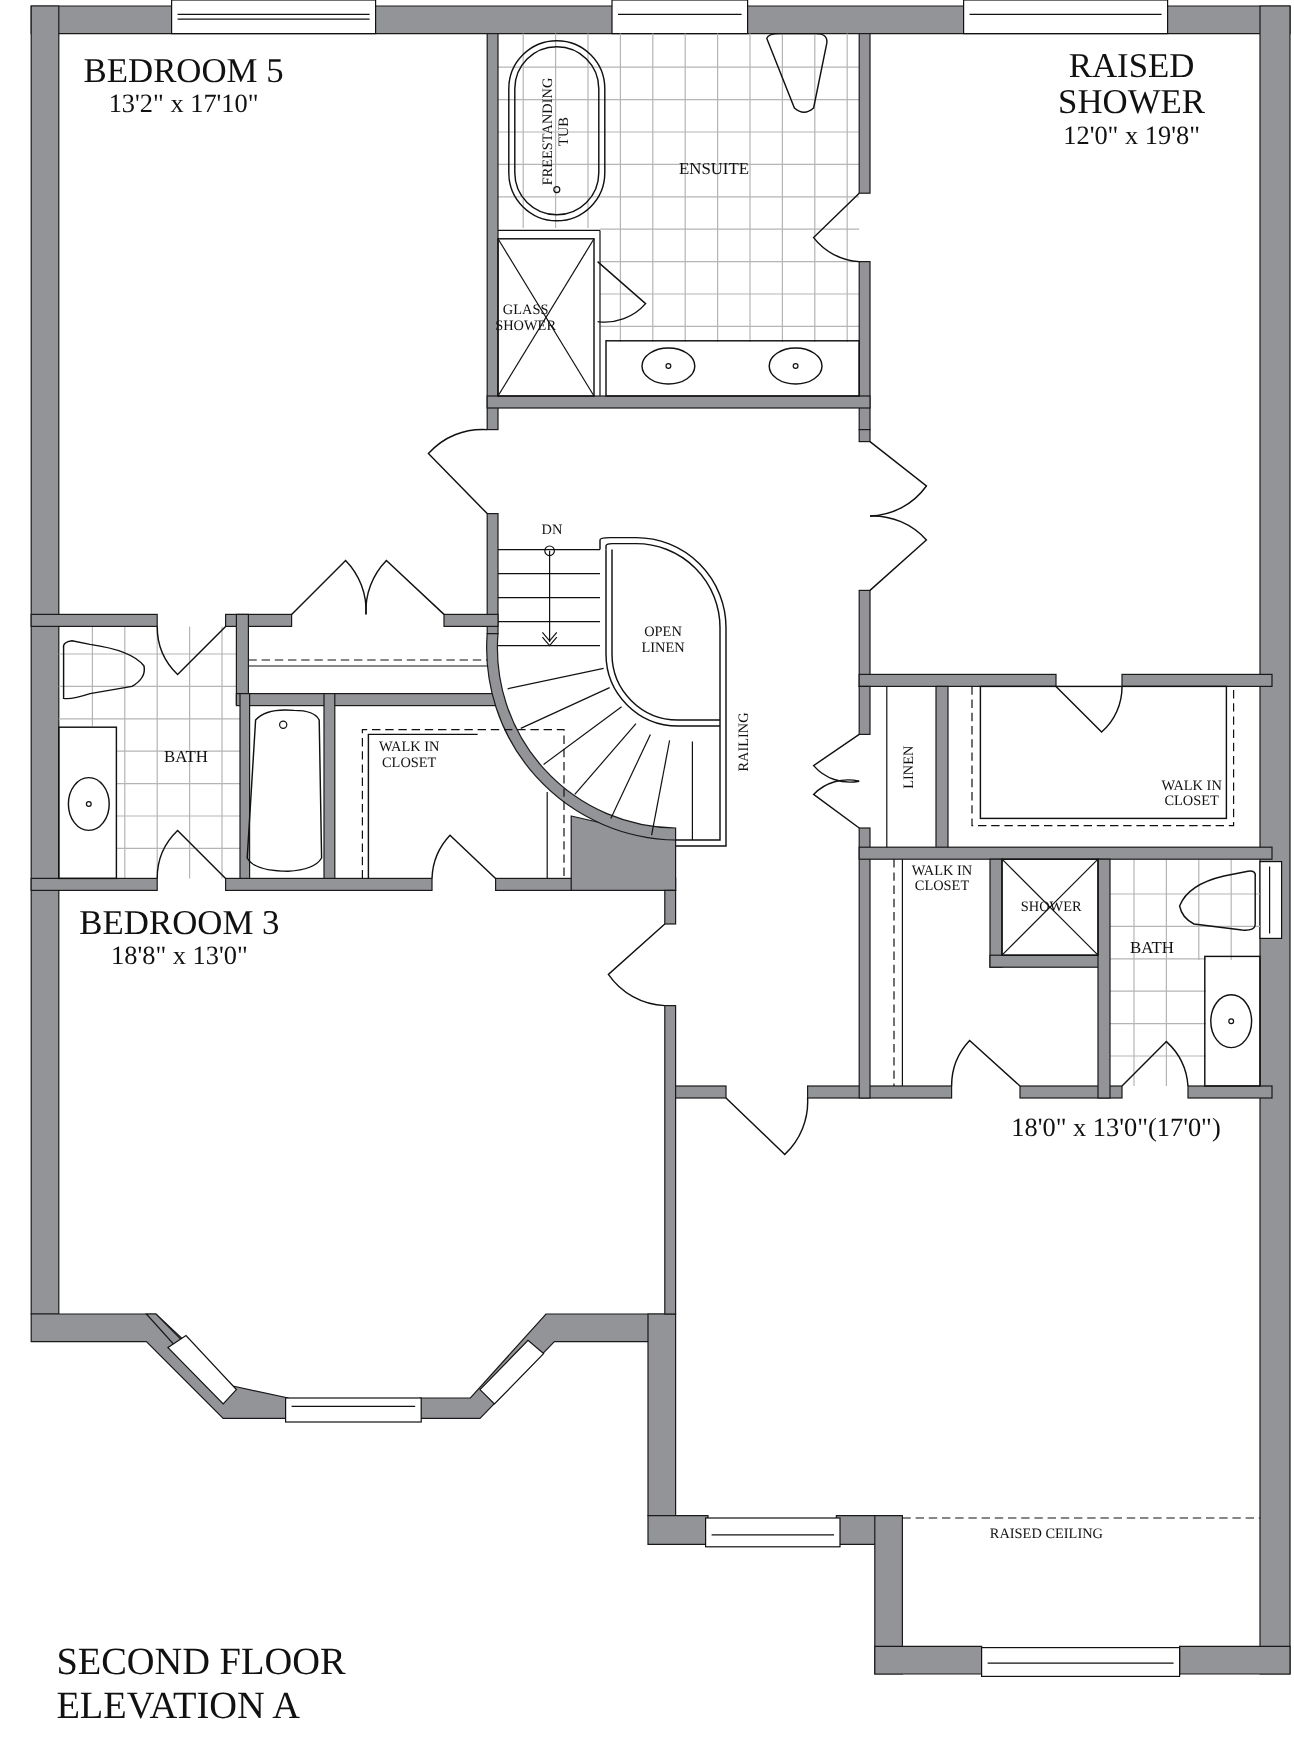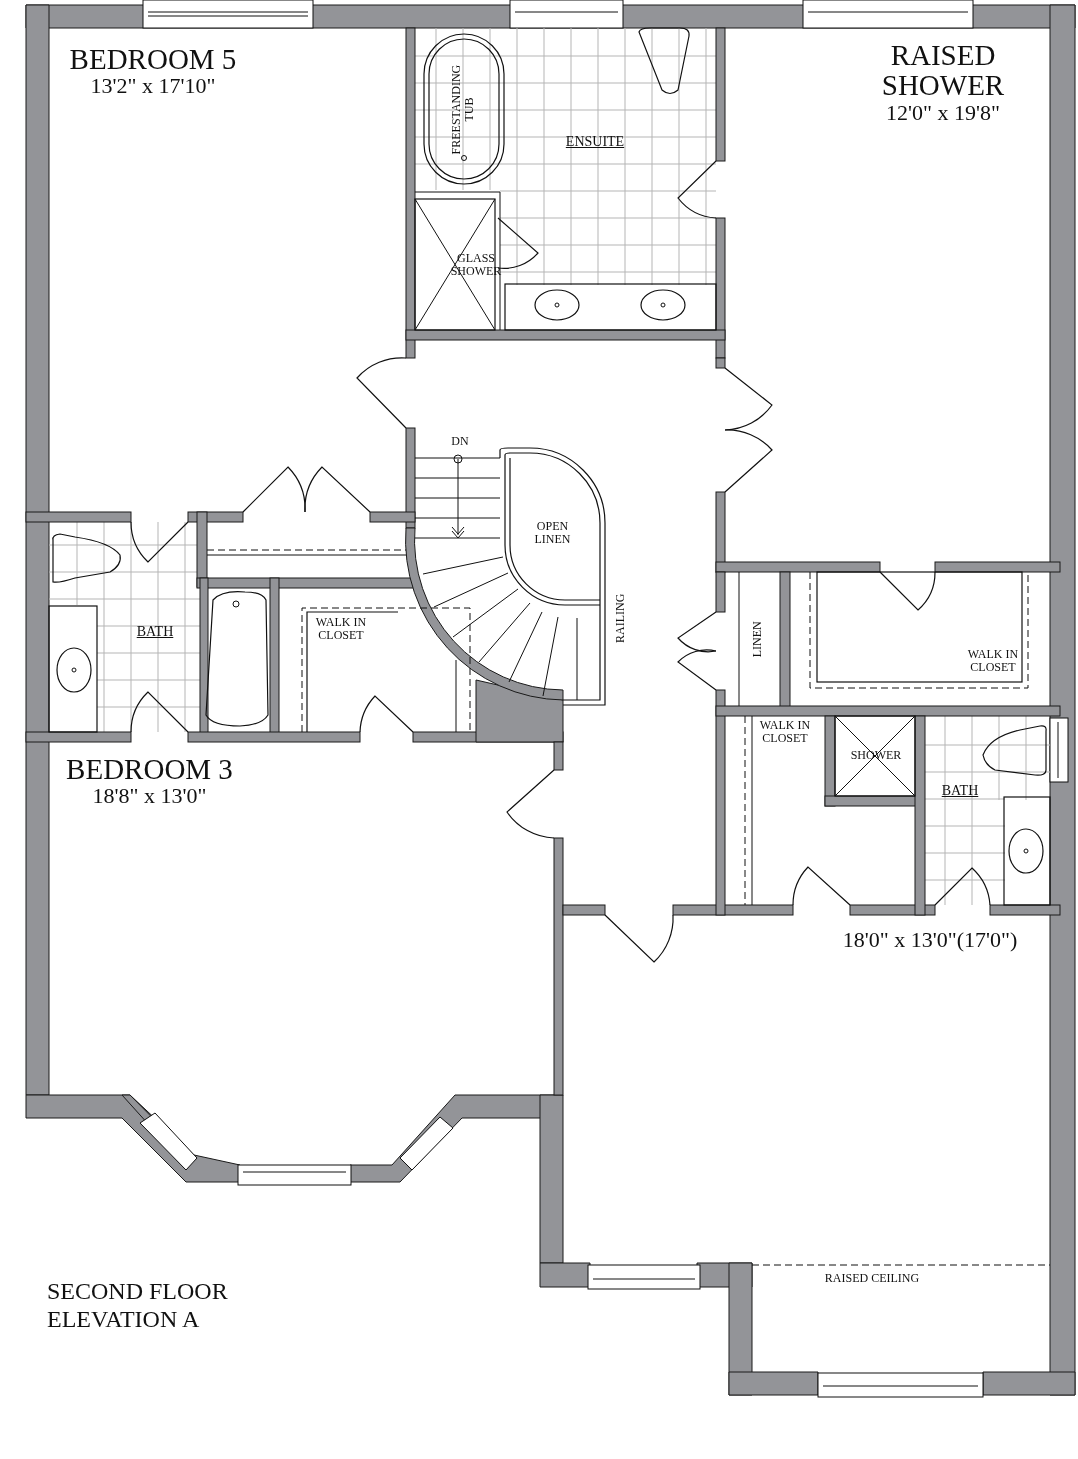--- a/index.html
+++ b/index.html
@@ -7,24 +7,24 @@
   svg { position:absolute; left:0; top:0; }
   .wall { fill:#939498; stroke:#1a1a1a; stroke-width:1; }
   .line { fill:none; stroke:#111; stroke-width:1.2; }
   .thin { fill:none; stroke:#111; stroke-width:1; }
   .tile { stroke:#b5b5b5; stroke-width:1; }
   .dash { fill:none; stroke:#111; stroke-width:1; stroke-dasharray:7 4; }
   .win  { fill:#fff; stroke:#111; stroke-width:1; }
   .lbl { position:absolute; text-align:center; white-space:nowrap; line-height:1.05; }
   .room-name { font-size:29px; }
   .room-dim { font-size:22px; }
-  .small { font-size:14px;text-decoration:underline; }
+  .small { font-size:14px; }
   .tiny { font-size:12px; }
   .rot { transform:rotate(-90deg); transform-origin:center center; }
-  .title { position:absolute; left:47px; top:1278px; font-size:24px; line-height:1.15; }
+  .title { position:absolute; left:47px; top:1366px; font-size:32px; line-height:1.15; }
 </style>
 </head>
 <body>
 
 <svg width="1078" height="1459" viewBox="0 0 1078 1459">
 
   <g>
 
     <path class="wall" d="M26,5 L1075,5 L1075,28 L26,28 Z"></path>
 
@@ -294,21 +294,21 @@
 
 <div class="lbl small" style="left:540px;top:135px;width:110px;">ENSUITE</div>
 
 <div class="lbl tiny" style="left:418px;top:52px;width:90px;height:110px;">
   <div class="rot" style="position:absolute;left:-10px;top:45px;width:110px;">
     <div>FREESTANDING</div>
     <div>TUB</div>
   </div>
 </div>
 
-<div class="lbl tiny" style="left:438px;top:252px;width:76px;">
+<div class="lbl tiny" style="left:400px;top:252px;width:76px;">
   <div>GLASS</div>
   <div>SHOWER</div>
 </div>
 
 <div class="lbl tiny" style="left:440px;top:435px;width:40px;">DN</div>
 
 <div class="lbl tiny" style="left:520px;top:520px;width:65px;">
   <div>OPEN</div>
   <div>LINEN</div>
 </div>

